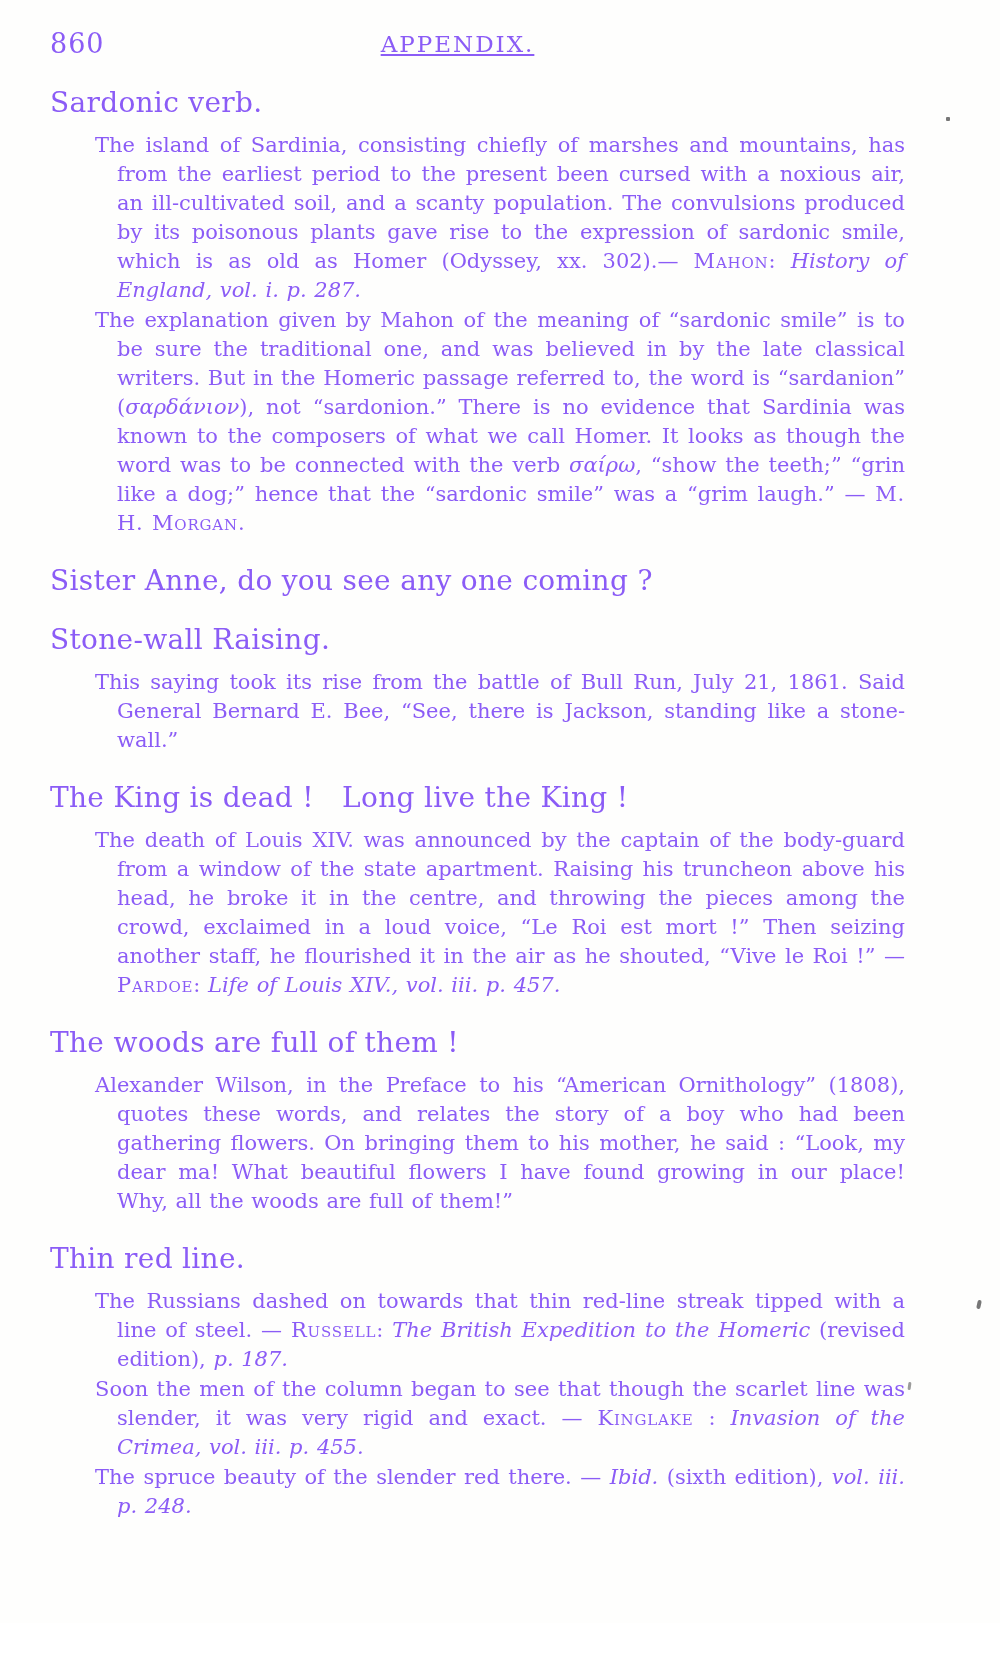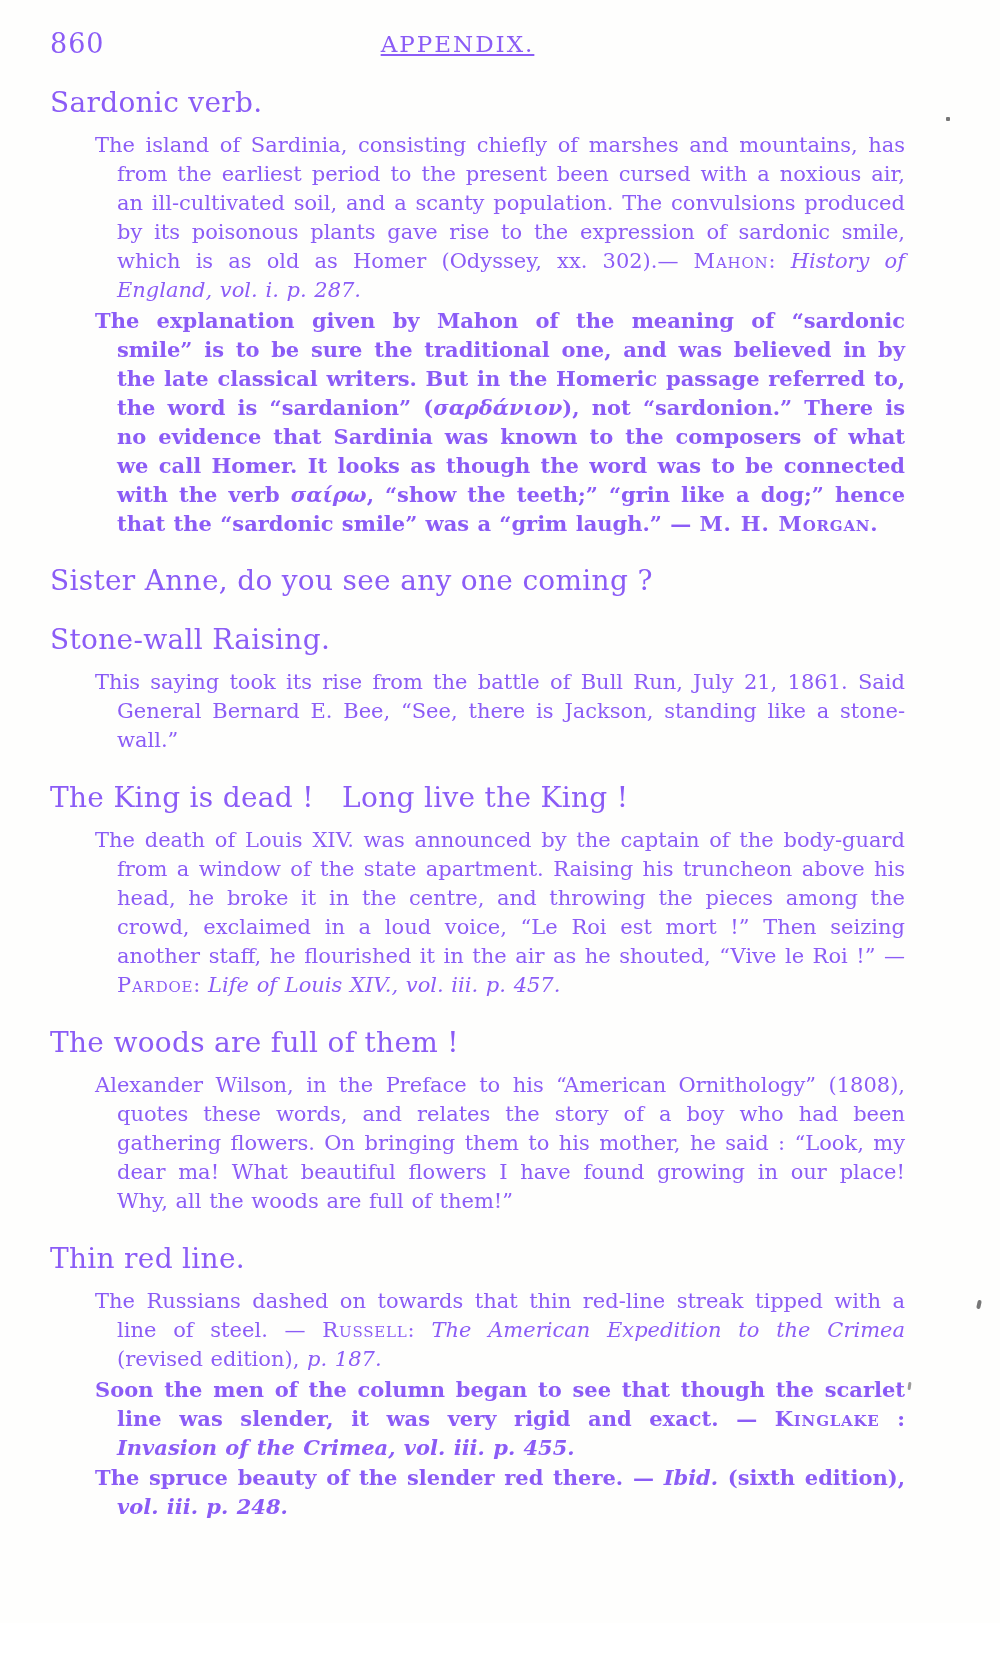--- a/index.html
+++ b/index.html
@@ -48,21 +48,21 @@
   }
   .entry:first-of-type .entry-heading { margin-top: 8px; }
   .annotation {
     font-size: 21px;
     line-height: 29px;
     margin: 0 0 0 67px;
     text-indent: -22px;
     text-align: justify;
     word-spacing: 1px;
   }
-  .annotation + .annotation { margin-top: 1px; font-weight: bold; }
+  .annotation + .annotation { margin-top: 1px; }
   .seg-i { font-style: italic; }
   .seg-sc { font-variant: small-caps; letter-spacing: 0.8px; }
   .scan-artifact {
     position: absolute;
     background: #4a4a4a;
     opacity: 0.75;
   }
   .artifact-dot-top    { left: 946px; top: 117px;  width: 4px; height: 4px; border-radius: 1px; }
   .artifact-tick-right { left: 977px; top: 1300px; width: 4px; height: 9px; border-radius: 2px; transform: rotate(12deg); }
   .artifact-tick-mid   { left: 908px; top: 1382px; width: 3px; height: 8px; border-radius: 2px; transform: rotate(8deg); opacity: 0.55; }
@@ -92,21 +92,21 @@
       <section class="entry">
         <h2 class="entry-heading">The King is dead ! Long live the King !</h2>
         <p class="annotation"><span>The death of Louis XIV. was announced by the captain of the body-guard from a window of the state apartment.  Raising his truncheon above his head, he broke it in the centre, and throwing the pieces among the crowd, exclaimed in a loud voice, “Le Roi est mort !”  Then seizing another staff, he flourished it in the air as he shouted, “Vive le Roi !” — </span><span class="seg-sc">Pardoe</span><span>: </span><span class="seg-i">Life of Louis XIV., vol. iii. p. 457.</span></p>
       </section>
       <section class="entry">
         <h2 class="entry-heading">The woods are full of them !</h2>
         <p class="annotation"><span>Alexander Wilson, in the Preface to his “American Ornithology” (1808), quotes these words, and relates the story of a boy who had been gathering flowers.  On bringing them to his mother, he said : “Look, my dear ma!  What beautiful flowers I have found growing in our place!  Why, all the woods are full of them!”</span></p>
       </section>
       <section class="entry">
         <h2 class="entry-heading">Thin red line.</h2>
-        <p class="annotation"><span>The Russians dashed on towards that thin red-line streak tipped with a line of steel. — </span><span class="seg-sc">Russell</span><span>: </span><span class="seg-i">The American Expedition to the Crimea</span><span> (revised edition), </span><span class="seg-i">p. 187.</span></p>
+        <p class="annotation"><span>The Russians dashed on towards that thin red-line streak tipped with a line of steel. — </span><span class="seg-sc">Russell</span><span>: </span><span class="seg-i">The British Expedition to the Homeric</span><span> (revised edition), </span><span class="seg-i">p. 187.</span></p>
         <p class="annotation"><span>Soon the men of the column began to see that though the scarlet line was slender, it was very rigid and exact. — </span><span class="seg-sc">Kinglake</span><span> : </span><span class="seg-i">Invasion of the Crimea, vol. iii. p. 455.</span></p>
         <p class="annotation"><span>The spruce beauty of the slender red there. — </span><span class="seg-i">Ibid.</span><span> (sixth edition), </span><span class="seg-i">vol. iii. p. 248.</span></p>
       </section>
     </div>
 
   <div class="scan-artifact artifact-dot-top"></div>
   <div class="scan-artifact artifact-tick-right"></div>
   <div class="scan-artifact artifact-tick-mid"></div>
 </div>
 

